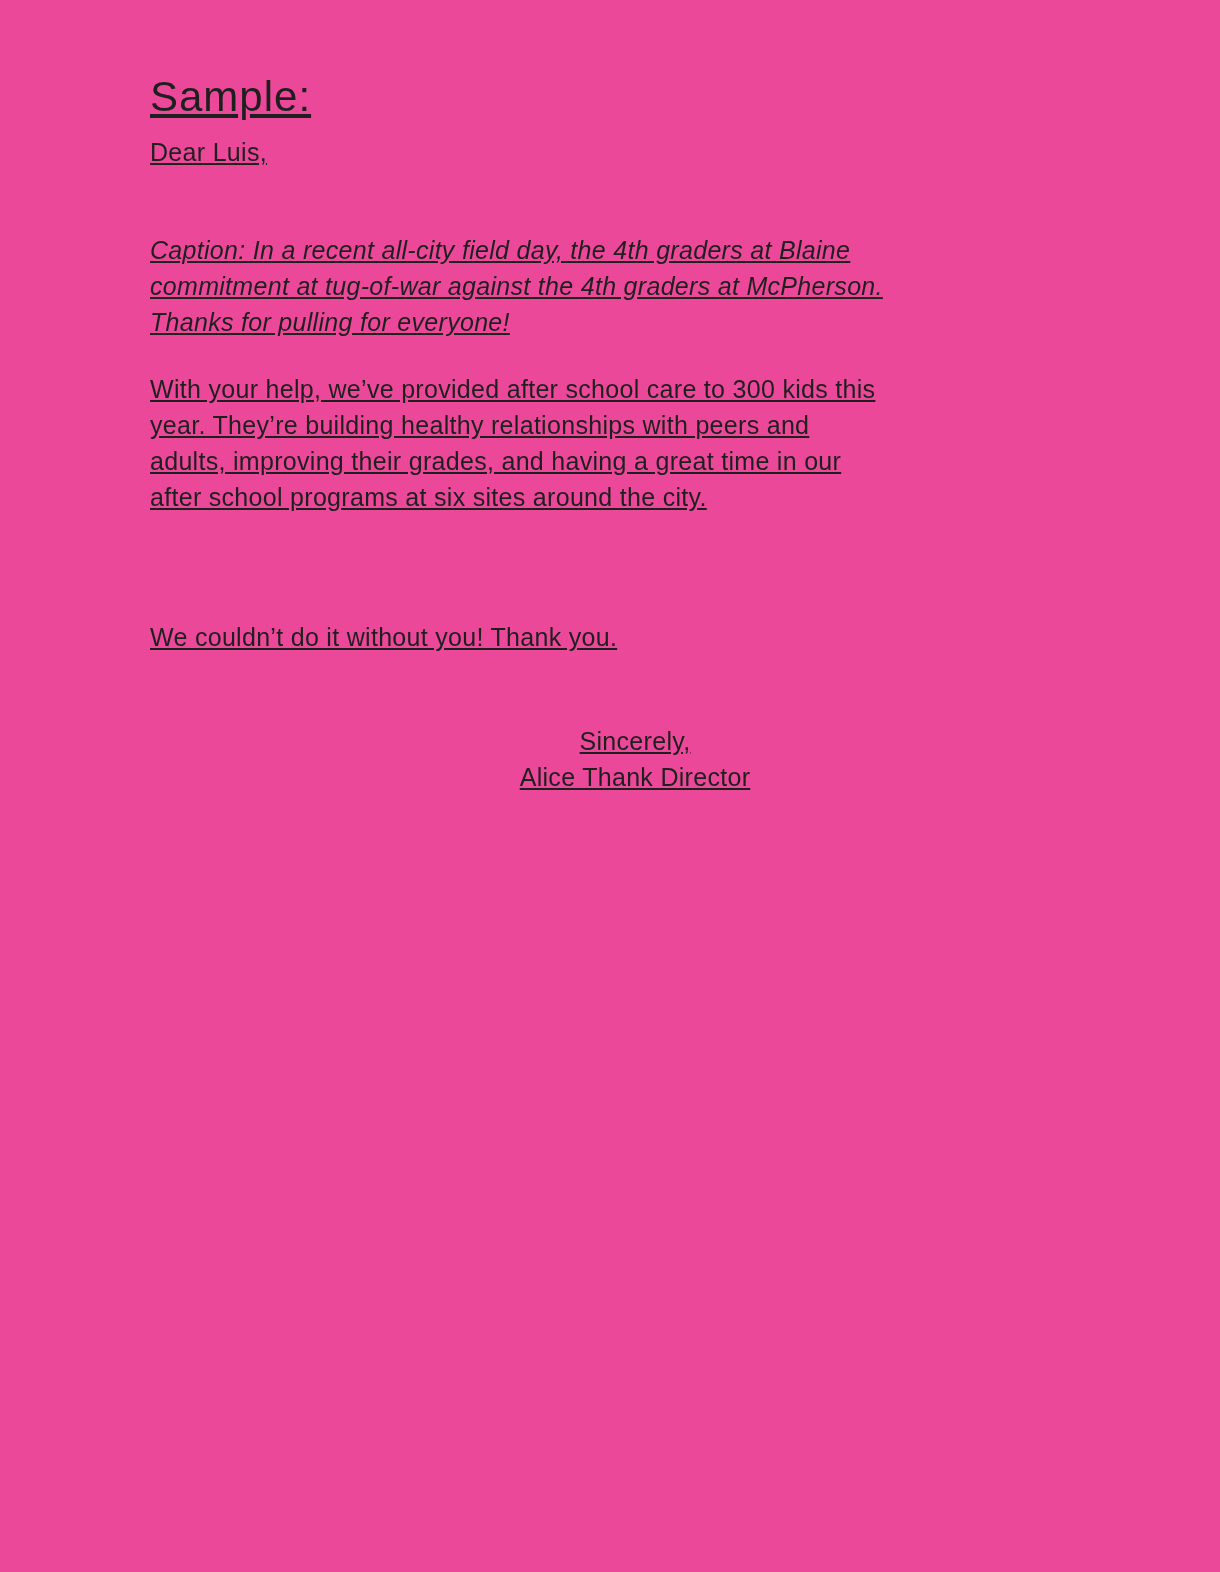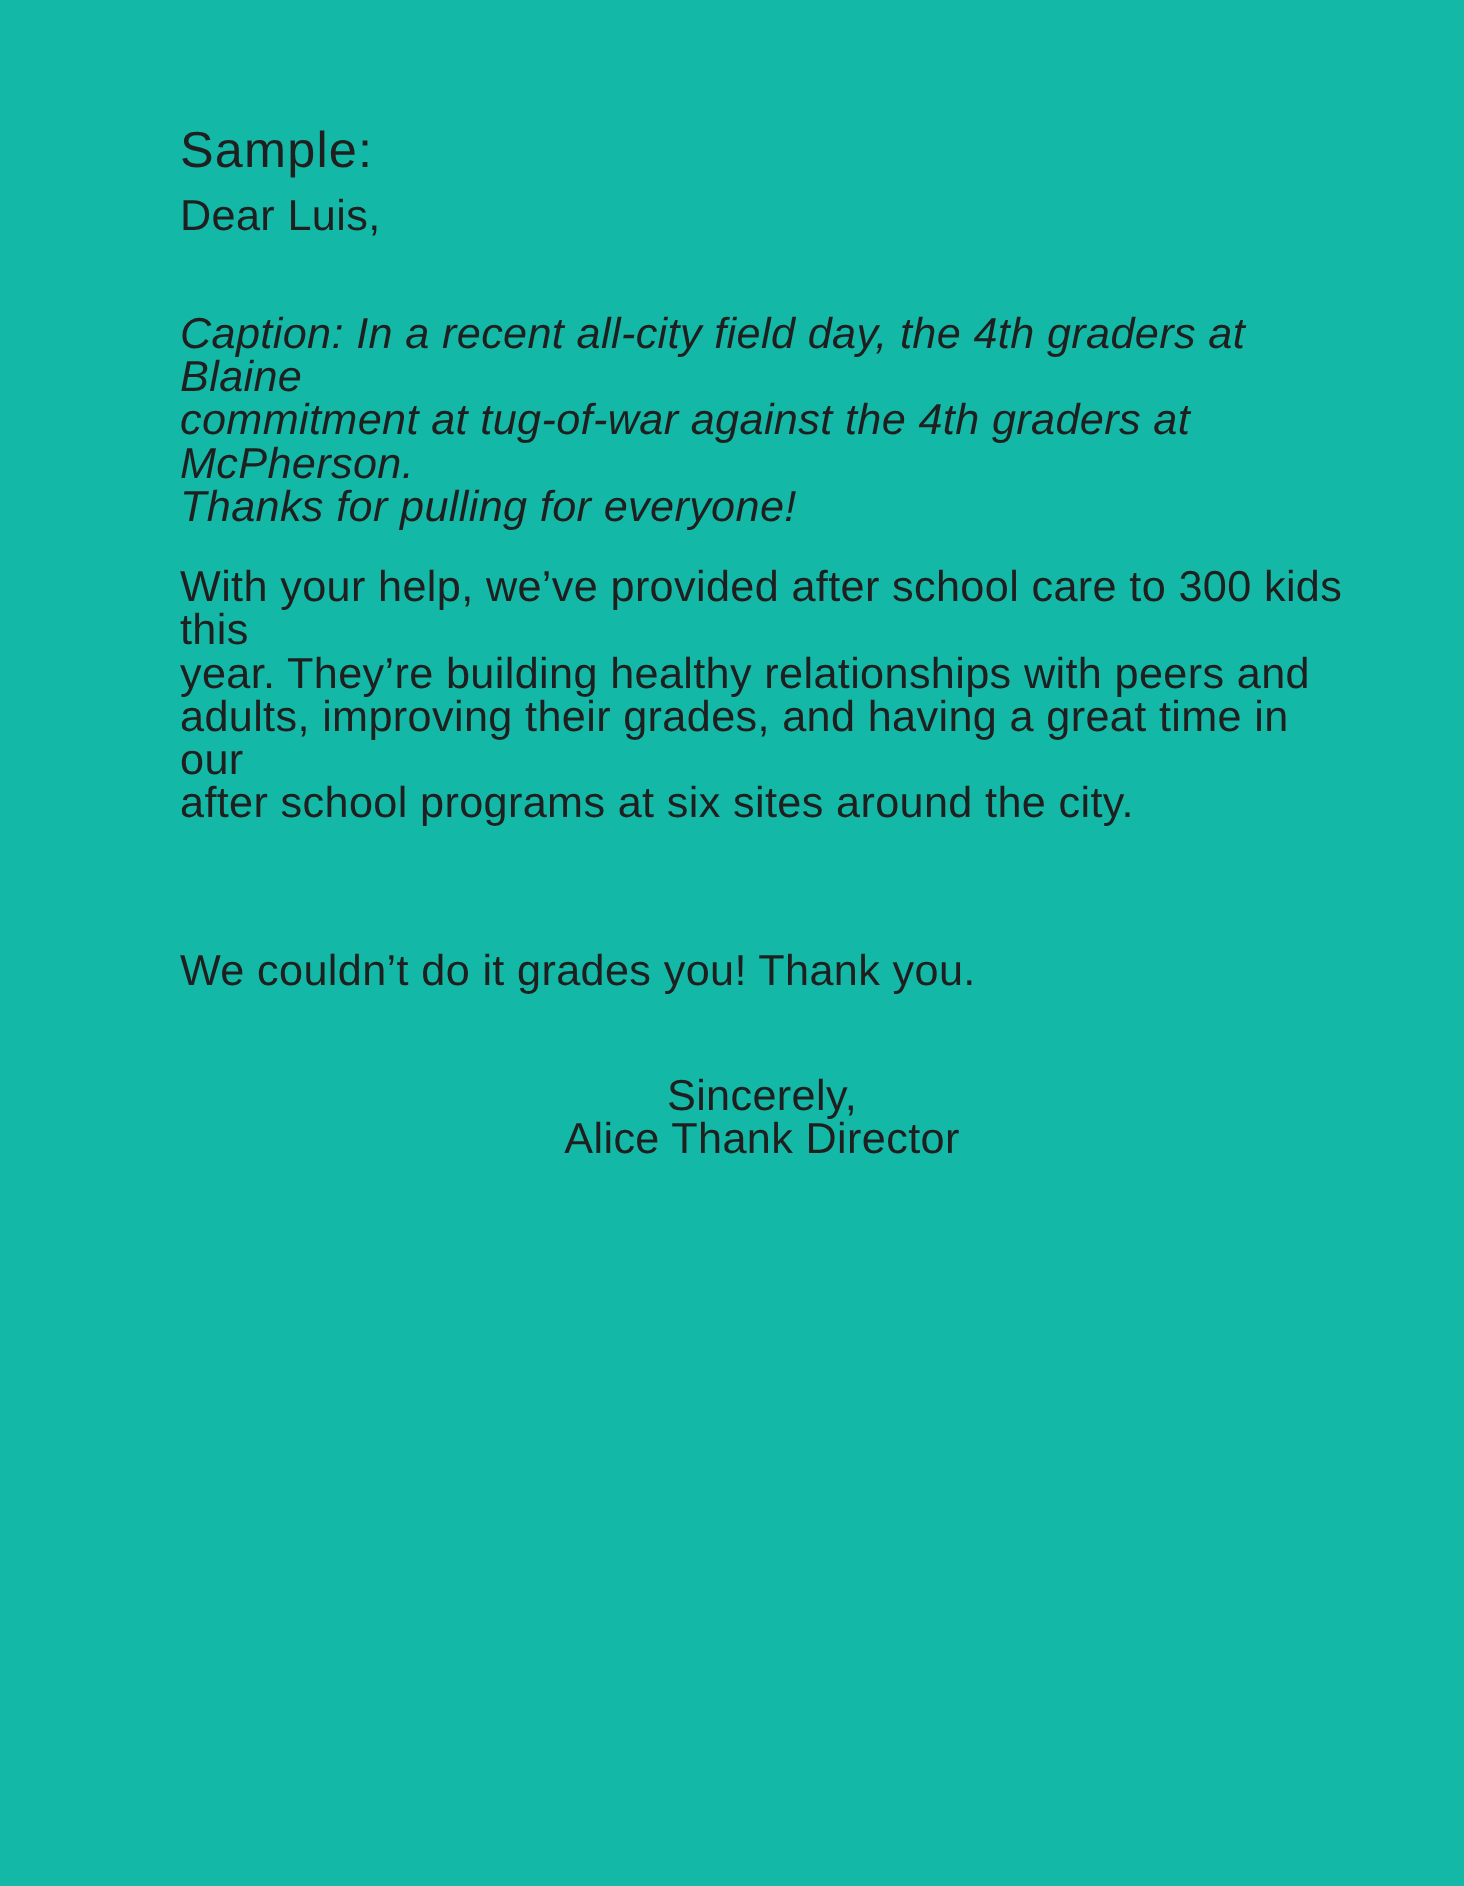--- a/index.html
+++ b/index.html
@@ -5,35 +5,36 @@
   html, body {
     margin: 0;
     padding: 0;
     background: #ffffff;
   }
   .page {
     position: relative;
     width: 1220px;
     height: 1572px;
     box-sizing: border-box;
-    background: #14b8a6;
-    padding: 100px 100px 0 150px;
+    background: #ec4899;
+    padding: 72px 100px 0 150px;
     font-family: "Liberation Sans", sans-serif;
     color: #1f1f1f;
     overflow: hidden;
+    text-decoration: underline;
   }
   .letter-heading {
     font-size: 42px;
     line-height: 50px;
     font-weight: 400;
     letter-spacing: 1px;
     margin: 0 0 12px 0;
   }
   .body-text {
-    font-size: 36px;
+    font-size: 25px;
     line-height: 36px;
     letter-spacing: 0.3px;
     white-space: pre-line; 
   }
   .salutation {
     margin: 0 0 62px 0;
   }
   .para {
     margin: 0 0 31px 0;
   }
@@ -63,19 +64,19 @@
 
   <p class="body-text para italic">Caption: In a recent all-city field day, the 4th graders at Blaine
 commitment at tug-of-war against the 4th graders at McPherson.
 Thanks for pulling for everyone!</p>
 
   <p class="body-text para last-body">With your help, we’ve provided after school care to 300 kids this
 year. They’re building healthy relationships with peers and
 adults, improving their grades, and having a great time in our
 after school programs at six sites around the city.</p>
 
-  <p class="body-text closing-line">We couldn’t do it grades you! Thank you.</p>
+  <p class="body-text closing-line">We couldn’t do it without you! Thank you.</p>
 
   <p class="body-text signoff">Sincerely,</p>
 
   <p class="body-text signature">Alice Thank Director</p>
 
 </div>
 
 </body></html>

